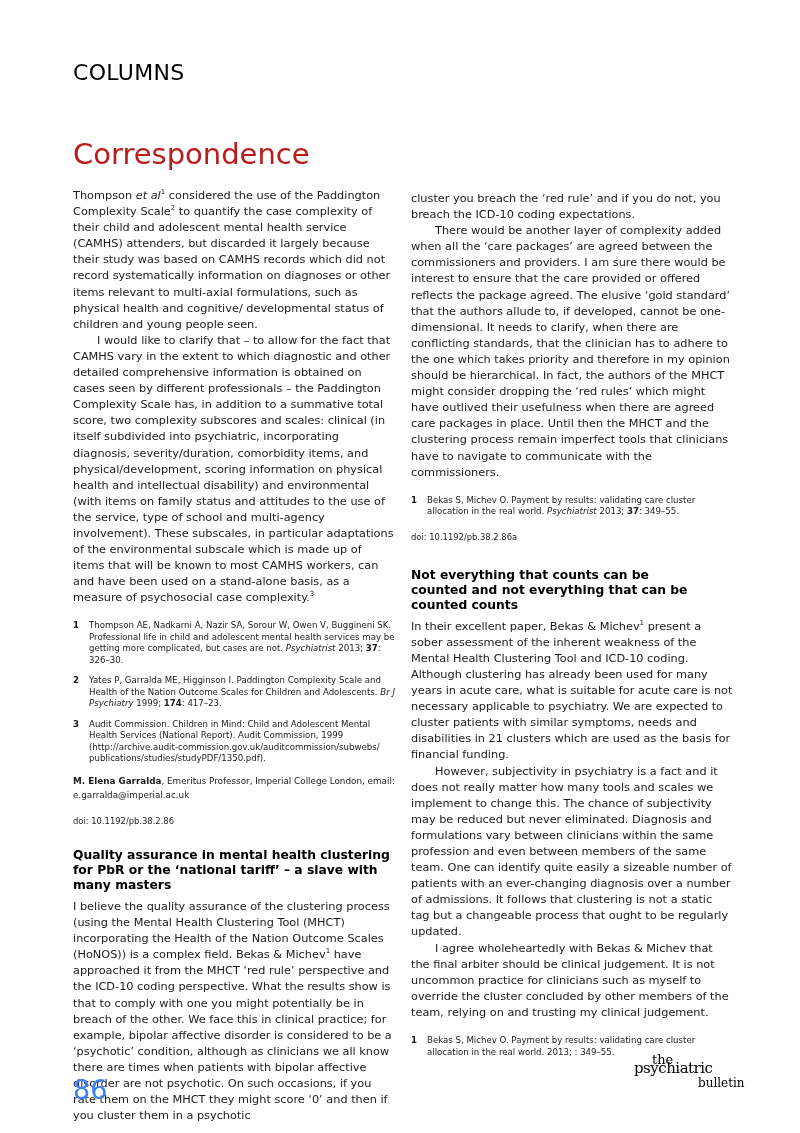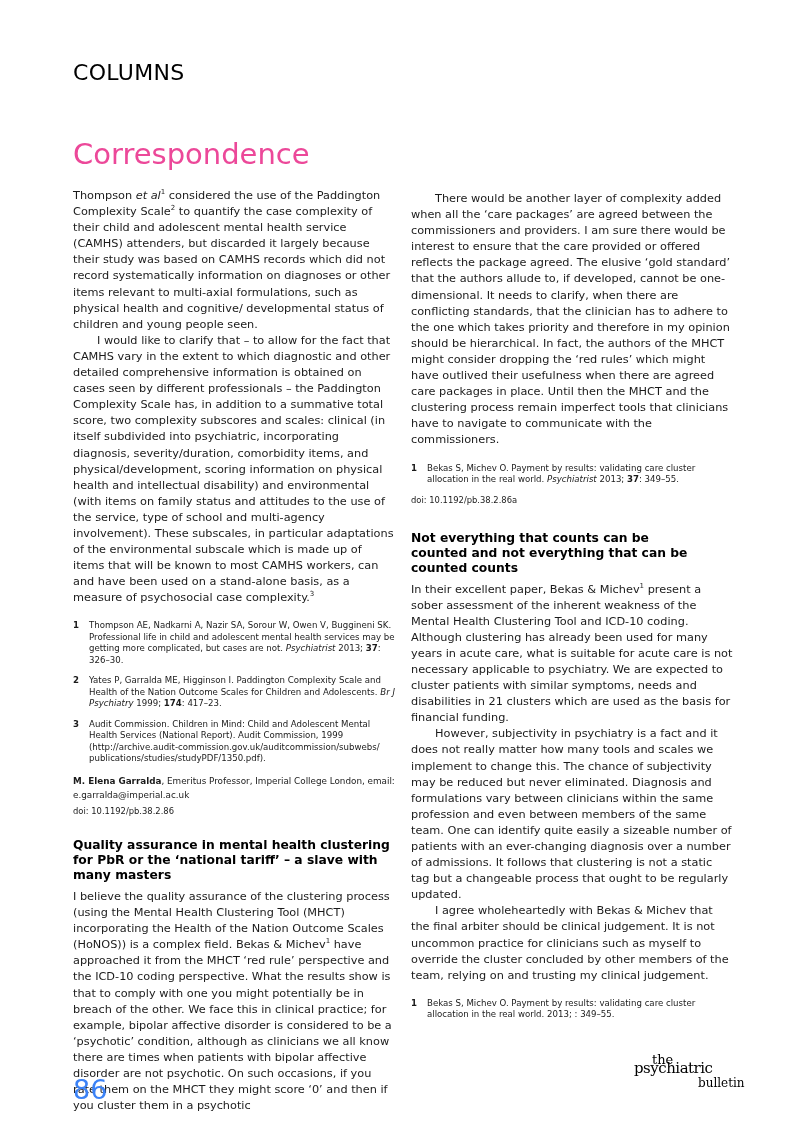--- a/index.html
+++ b/index.html
@@ -1,34 +1,34 @@
 <!DOCTYPE html>
 <html><head>
 <meta charset="utf-8">
 <style>
   html, body { margin: 0; padding: 0; background: #ffffff; }
   body { width: 800px; height: 1133px; position: relative; overflow: hidden; color: #1a1a1a;
          font-family: "DejaVu Sans", sans-serif; }
   .section-label { position: absolute; left: 73px; top: 60px; font-size: 22px; font-weight: normal; letter-spacing: 0.3px; color: #000; }
-  .page-title { position: absolute; left: 73px; top: 137px; font-size: 29px; color: #ec4899; }
+  .page-title { position: absolute; left: 73px; top: 137px; font-size: 29px; color: #b91c1c; }
   .col { position: absolute; top: 188px; width: 322px; }
   .col.left { left: 73px; }
   .col.right { left: 411px; }
   .col.left .first-head { margin-top: 3px; }
   h3 { font-size: 12.3px; font-weight: bold; margin: 0 0 6px 0; line-height: 15px; color: #000; }
   p { font-size: 11.3px; line-height: 16.1px; margin: 0; text-align: left; }
   p.indent { text-indent: 24px; }
   sup { font-size: 7px; line-height: 0; vertical-align: 5px; }
   .refs { margin-top: 14px; }
   .ref { display: flex; font-size: 8.6px; line-height: 11.5px; margin-bottom: 9px; }
   .ref .num { width: 16px; flex: 0 0 16px; font-weight: bold; }
   .ref .txt { flex: 1; }
   .author { font-size: 8.8px; line-height: 14px; margin-top: 2px; }
   .author b { font-weight: bold; }
-  .doi { font-size: 8.4px; margin-top: 4px; }
+  .doi { font-size: 8.4px; margin-top: 14px; }
   .gap { height: 22px; }
   .decl { margin-top: 10px; }
   .page-number { position: absolute; left: 73px; top: 1074px; font-size: 27px; color: #3b82f6; }
   .logo { position: absolute; left: 634px; top: 1058px; font-family: "DejaVu Serif", serif; color: #000; }
   .logo .the { position: absolute; left: 18px; top: -6px; font-size: 13px; }
   .logo .main { font-size: 15px; letter-spacing: -0.5px; }
   .logo .sub { position: absolute; left: 64px; top: 18px; font-size: 12px; }
 </style>
 </head>
 <body>
@@ -61,20 +61,21 @@
   <div class="gap"></div>
 
   <article>
     <h3>Quality assurance in mental health clustering for PbR or the ‘national tariff’ – a slave with many masters</h3>
     <p>I believe the quality assurance of the clustering process (using the Mental Health Clustering Tool (MHCT) incorporating the Health of the Nation Outcome Scales (HoNOS)) is a complex field. Bekas &amp; Michev<sup>1</sup> have approached it from the MHCT ‘red rule’ perspective and the ICD-10 coding perspective. What the results show is that to comply with one you might potentially be in breach of the other. We face this in clinical practice; for example, bipolar affective disorder is considered to be a ‘psychotic’ condition, although as clinicians we all know there are times when patients with bipolar affective disorder are not psychotic. On such occasions, if you rate them on the MHCT they might score ‘0’ and then if you cluster them in a psychotic</p>
   </article>
 </div>
 
 <div class="col right" style="top:191px;">
   <article>
+    <p>cluster you breach the ‘red rule’ and if you do not, you breach the ICD-10 coding expectations.</p>
     <p class="indent">There would be another layer of complexity added when all the ‘care packages’ are agreed between the commissioners and providers. I am sure there would be interest to ensure that the care provided or offered reflects the package agreed. The elusive ‘gold standard’ that the authors allude to, if developed, cannot be one-dimensional. It needs to clarify, when there are conflicting standards, that the clinician has to adhere to the one which takes priority and therefore in my opinion should be hierarchical. In fact, the authors of the MHCT might consider dropping the ‘red rules’ which might have outlived their usefulness when there are agreed care packages in place. Until then the MHCT and the clustering process remain imperfect tools that clinicians have to navigate to communicate with the commissioners.</p>
     <div class="refs">
       <div class="ref">
           <span class="num">1</span>
           <span class="txt">Bekas S, Michev O. Payment by results: validating care cluster allocation in the real world. <i>Psychiatrist</i> 2013; <b>37</b>: 349–55.</span>
         </div>
     </div>
     <div class="doi">doi: 10.1192/pb.38.2.86a</div>
   </article>
 

